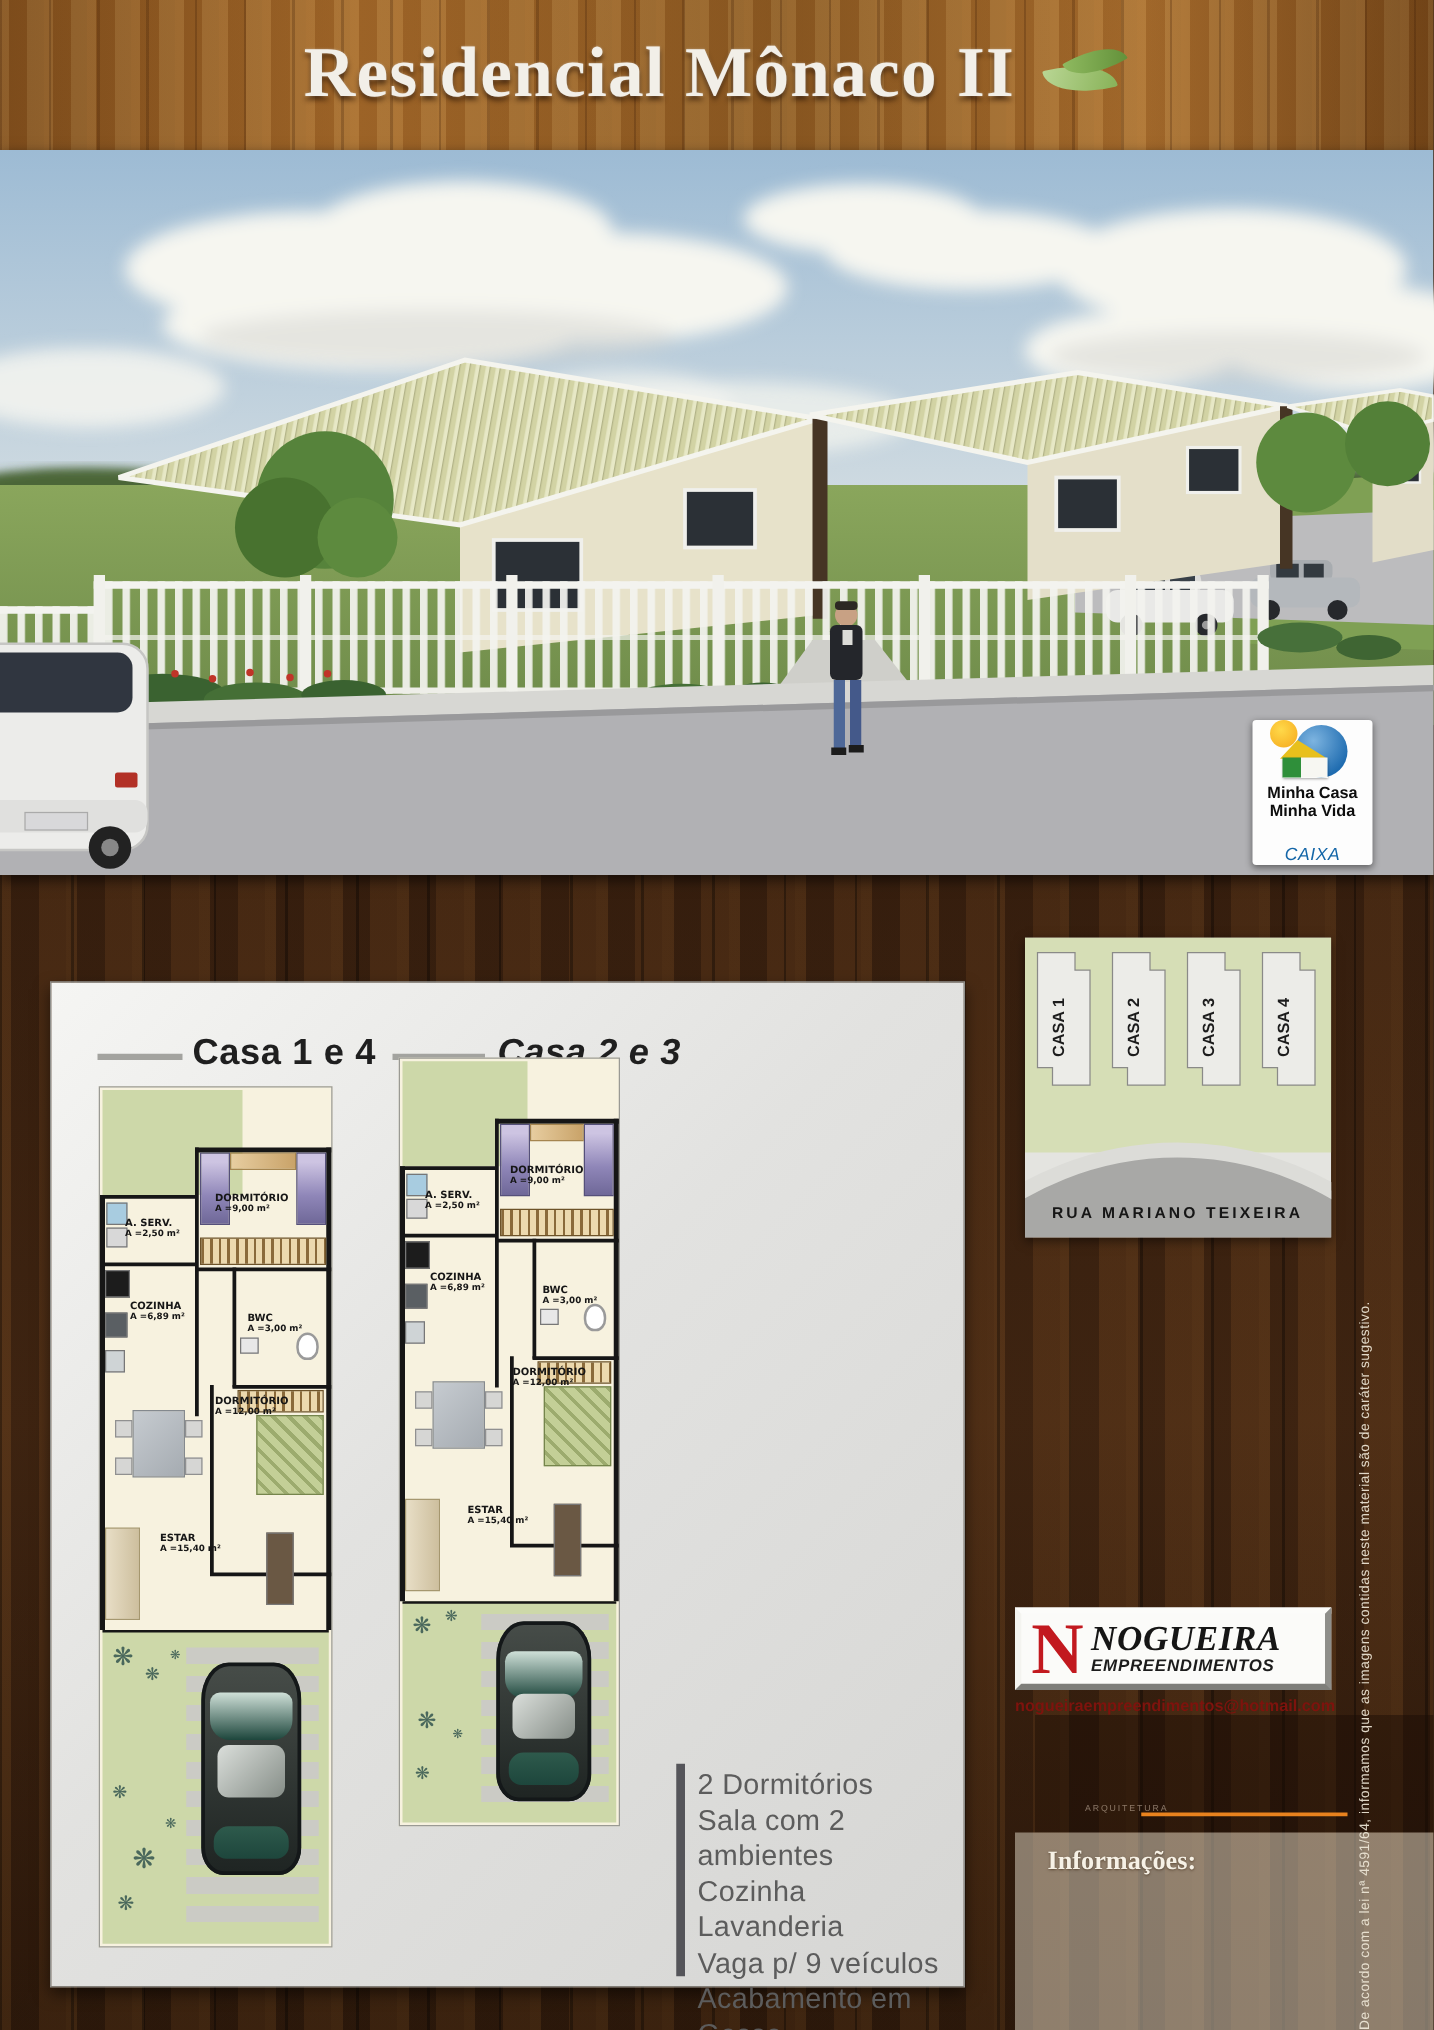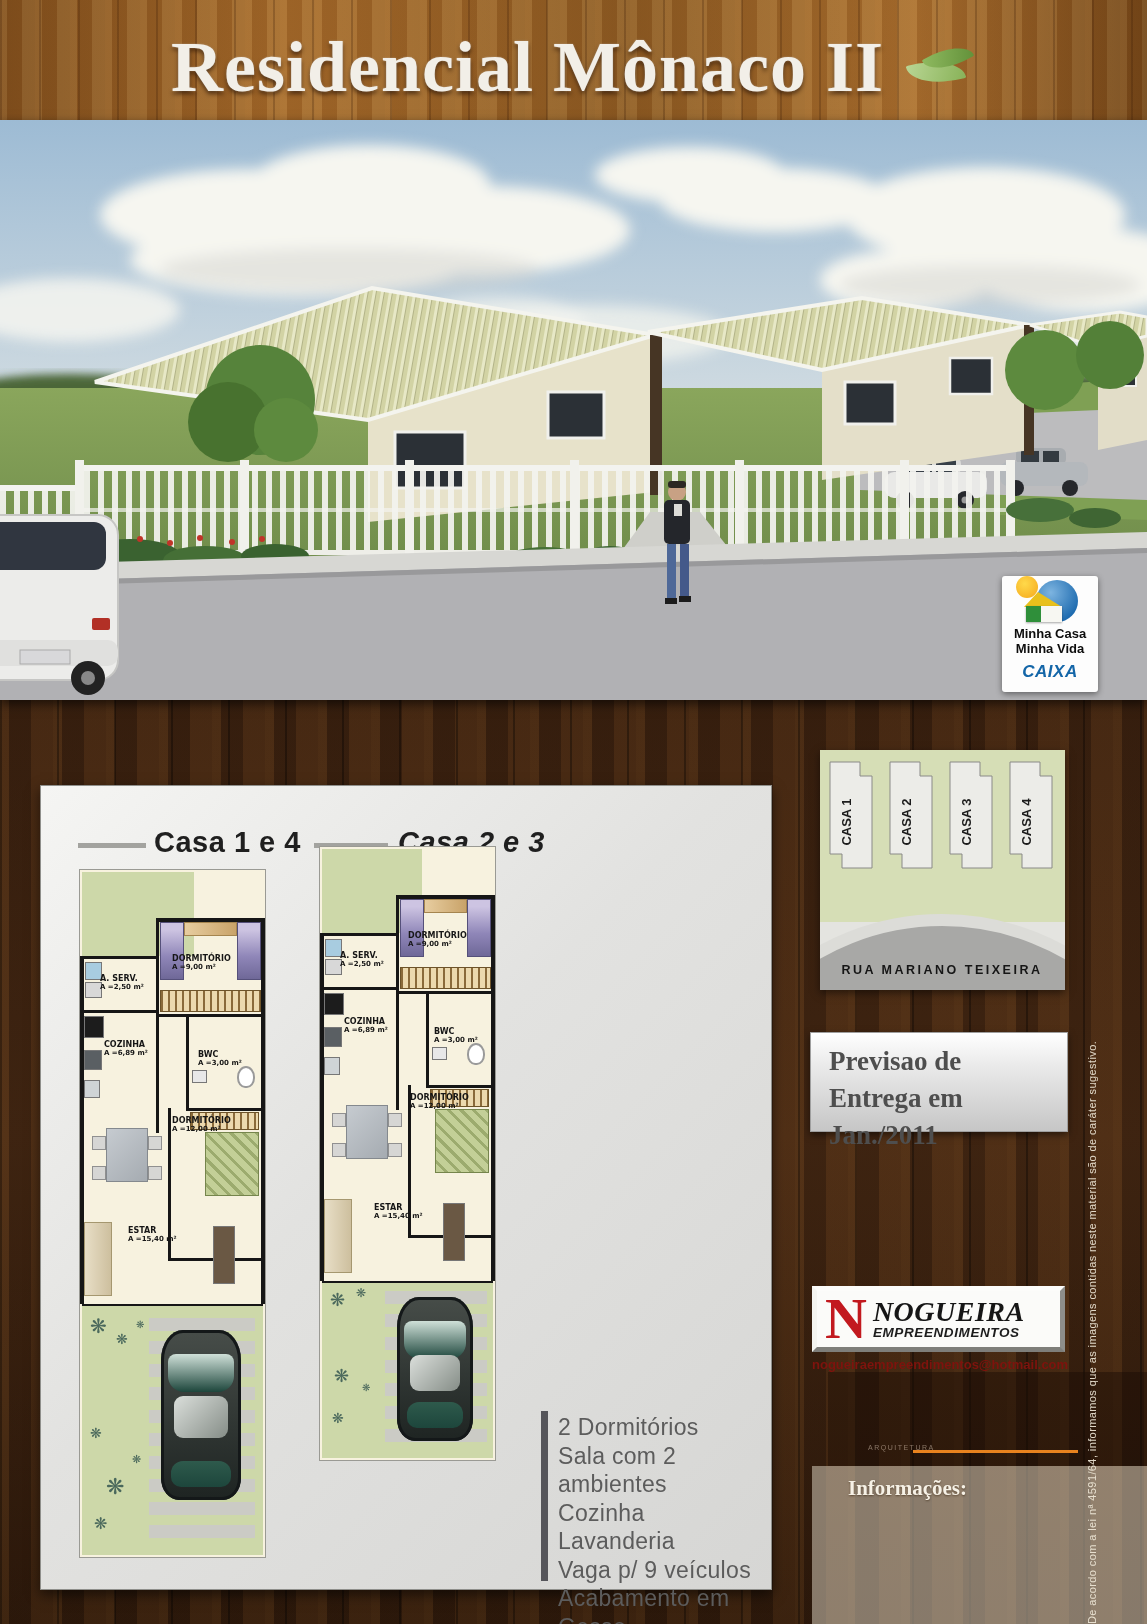--- a/index.html
+++ b/index.html
@@ -11,21 +11,21 @@
       linear-gradient(180deg,#53301484 , #3a20108e 40%, #472a14 70%, #2f1b0c),
       #3c2410;}
   .abs{position:absolute;}
   
   #woodtop{left:0;top:0;width:1147px;height:120px;
     background:
       repeating-linear-gradient(90deg, rgba(60,28,6,0.25) 0 2px, rgba(0,0,0,0) 2px 39px),
       repeating-linear-gradient(90deg, rgba(255,205,130,0.13) 0 7px, rgba(120,62,12,0.16) 7px 22px, rgba(255,220,150,0.10) 22px 35px),
       linear-gradient(90deg,#7d4e1e,#a36a2c 25%,#8a5a24 55%,#a86f30 80%,#6f4419);}
   #title-row{left:0;top:26px;width:1147px;display:flex;justify-content:center;align-items:center;gap:18px;}
-  #page-title{font-family:"Liberation Serif",serif;font-weight:bold;font-size:72px;color:#f2efe8;
+  #page-title{font-family:"Liberation Serif",serif;font-weight:bold;font-size:57px;color:#f2efe8;
     text-shadow:0 3px 4px rgba(40,18,4,.65), 0 0 2px rgba(255,255,255,.4);letter-spacing:1px;}
   .leafwrap{position:relative;width:74px;height:46px;}
   .leaf{position:absolute;border-radius:4% 100% 4% 100%;}
   .leaf1{left:6px;top:14px;width:56px;height:26px;background:linear-gradient(120deg,#b9d694,#88b258);transform:rotate(-14deg);}
   .leaf2{left:22px;top:2px;width:48px;height:22px;background:linear-gradient(120deg,#8fba60,#63913a);transform:rotate(-30deg);}
   
   #hero{left:0;top:120px;width:1147px;height:580px;overflow:hidden;box-shadow:0 4px 10px rgba(0,0,0,.6);}
   
   #caixa-card{left:1002px;top:456px;width:96px;height:116px;background:#fdfdfd;border-radius:3px;
     box-shadow:0 2px 6px rgba(0,0,0,.45);text-align:center;}
@@ -33,21 +33,21 @@
   #globe{position:absolute;left:34px;top:4px;width:42px;height:42px;border-radius:50%;
     background:radial-gradient(circle at 35% 30%,#7db4e0,#1f6cb0 75%);}
   #sun{position:absolute;left:14px;top:0px;width:22px;height:22px;border-radius:50%;
     background:radial-gradient(circle at 40% 35%,#ffd94a,#f5a81c);}
   #mcmv-house{position:absolute;left:22px;top:16px;width:44px;height:30px;}
   #mcmv-roof{position:absolute;left:0;top:0;width:0;height:0;border-left:14px solid transparent;
     border-right:24px solid transparent;border-bottom:15px solid #e8c01c;}
   #mcmv-body{position:absolute;left:2px;top:14px;width:36px;height:16px;
     background:linear-gradient(90deg,#2f8f3a 42%,#f7f7f2 42%);box-shadow:0 1px 2px rgba(0,0,0,.35);}
   .mcmv-line{font-size:13px;font-weight:bold;color:#0d0d0d;line-height:15px;}
-  #caixa-word{margin-top:6px;font-size:17px;font-weight:bold;font-style:italic;color:#1466a8;letter-spacing:.5px;}
+  #caixa-word{margin-top:19px;font-size:14px;font-weight:normal;font-style:italic;color:#1466a8;letter-spacing:.5px;}
   
   #plans-panel{left:40px;top:785px;width:730px;height:803px;border:1px solid #8f8f8b;
     background:linear-gradient(135deg,#f5f5f3,#e2e2e0 45%,#d6d6d4);box-shadow:0 5px 12px rgba(0,0,0,.55);}
   .plan-header{position:absolute;top:40px;font-size:29px;font-weight:bold;color:#1f1f1f;letter-spacing:.5px;}
   .hdash{position:absolute;top:57px;height:5px;background:#a3a39f;}
   .plan{position:absolute;background:#f7f2df;border:1px solid #9a9a94;}
   .yard{position:absolute;left:2px;top:2px;width:112px;height:84px;background:#cdd8a9;}
   .wall{position:absolute;background:#161616;}
   .rlabel{position:absolute;color:#161616;white-space:nowrap;}
   .rlabel .nm{font-family:"DejaVu Sans",sans-serif;font-size:8px;font-weight:bold;line-height:9px;}
@@ -81,21 +81,21 @@
   #dev-card{left:812px;top:1286px;width:253px;height:66px;background:#fbfbf9;
     border:5px solid;border-color:#fcfcfa #8e8e8a #7e7e7a #f4f4f0;display:flex;align-items:center;box-sizing:border-box;padding-left:8px;}
   #dev-initial{font-family:"Liberation Serif",serif;font-size:58px;font-weight:bold;color:#c2191f;line-height:.85;margin-right:6px;}
   #dev-name{font-size:28px;font-weight:bold;font-style:italic;color:#161616;line-height:26px;letter-spacing:.5px;font-family:Liberation Serif, serif;}
   #dev-sub{font-size:13.5px;font-weight:bold;font-style:italic;color:#1c1c1c;letter-spacing:.6px;}
   #dev-email{left:812px;top:1357px;width:253px;text-align:center;font-size:13px;font-weight:bold;color:#7e130d;}
   #shadow-band{left:828px;top:1372px;width:319px;height:94px;background:rgba(25,10,5,.45);}
   #tagline{left:868px;top:1444px;font-size:7px;letter-spacing:1.5px;color:rgba(215,195,175,.55);}
   #accent-line{left:913px;top:1450px;width:165px;height:3px;background:#e8821e;}
   #info-panel{left:812px;top:1466px;width:335px;height:158px;background:rgba(228,219,202,.5);}
-  #info-label{position:absolute;left:36px;top:10px;font-family:"Liberation Serif",serif;font-weight:bold;
+  #info-label{position:absolute;left:26px;top:10px;font-family:"Liberation Serif",serif;font-weight:bold;
     font-size:21px;color:#f6f1e6;text-shadow:0 1px 2px rgba(60,40,20,.65);}
   #legal{left:1086px;top:1128px;height:496px;width:18px;writing-mode:vertical-rl;transform:rotate(180deg);
     font-size:11px;color:#efe8d8;opacity:.92;letter-spacing:.4px;white-space:nowrap;}
 </style>
 </head>
 <body>
 
 <div id="poster">
 
   <div class="abs" id="woodtop"></div>
@@ -455,24 +455,20 @@
       <path d="M190 12h30v14h12v92h-30v-14h-12Z" fill="#ececE8" stroke="#8a8a88"></path>
       <circle cx="122" cy="420" r="250" fill="#a8a8a6" stroke="#dcdcd8" stroke-width="12"></circle>
       <text transform="translate(31 72) rotate(-90)" text-anchor="middle" font-family="Liberation Sans, sans-serif" font-size="13" font-weight="bold" fill="#1c1c1c">CASA 1</text>
       <text transform="translate(91 72) rotate(-90)" text-anchor="middle" font-family="Liberation Sans, sans-serif" font-size="13" font-weight="bold" fill="#1c1c1c">CASA 2</text>
       <text transform="translate(151 72) rotate(-90)" text-anchor="middle" font-family="Liberation Sans, sans-serif" font-size="13" font-weight="bold" fill="#1c1c1c">CASA 3</text>
       <text transform="translate(211 72) rotate(-90)" text-anchor="middle" font-family="Liberation Sans, sans-serif" font-size="13" font-weight="bold" fill="#1c1c1c">CASA 4</text>
       <text x="122" y="224" text-anchor="middle" font-family="Liberation Sans, sans-serif" font-size="12.5" font-weight="bold" letter-spacing="2.5" fill="#161616">RUA MARIANO TEIXEIRA</text>
     </svg>
   </div>
 
-  <div class="abs gbox" id="delivery-box">
-    <div>Previsao de</div>
-    <div>Entrega em Jan./2011</div>
-  </div>
 
 
   <div class="abs" id="dev-card">
     <span id="dev-initial">N</span>
     <span>
       <div id="dev-name">NOGUEIRA</div>
       <div id="dev-sub">EMPREENDIMENTOS</div>
     </span>
   </div>
   <div class="abs" id="dev-email">nogueiraempreendimentos@hotmail.com</div>

